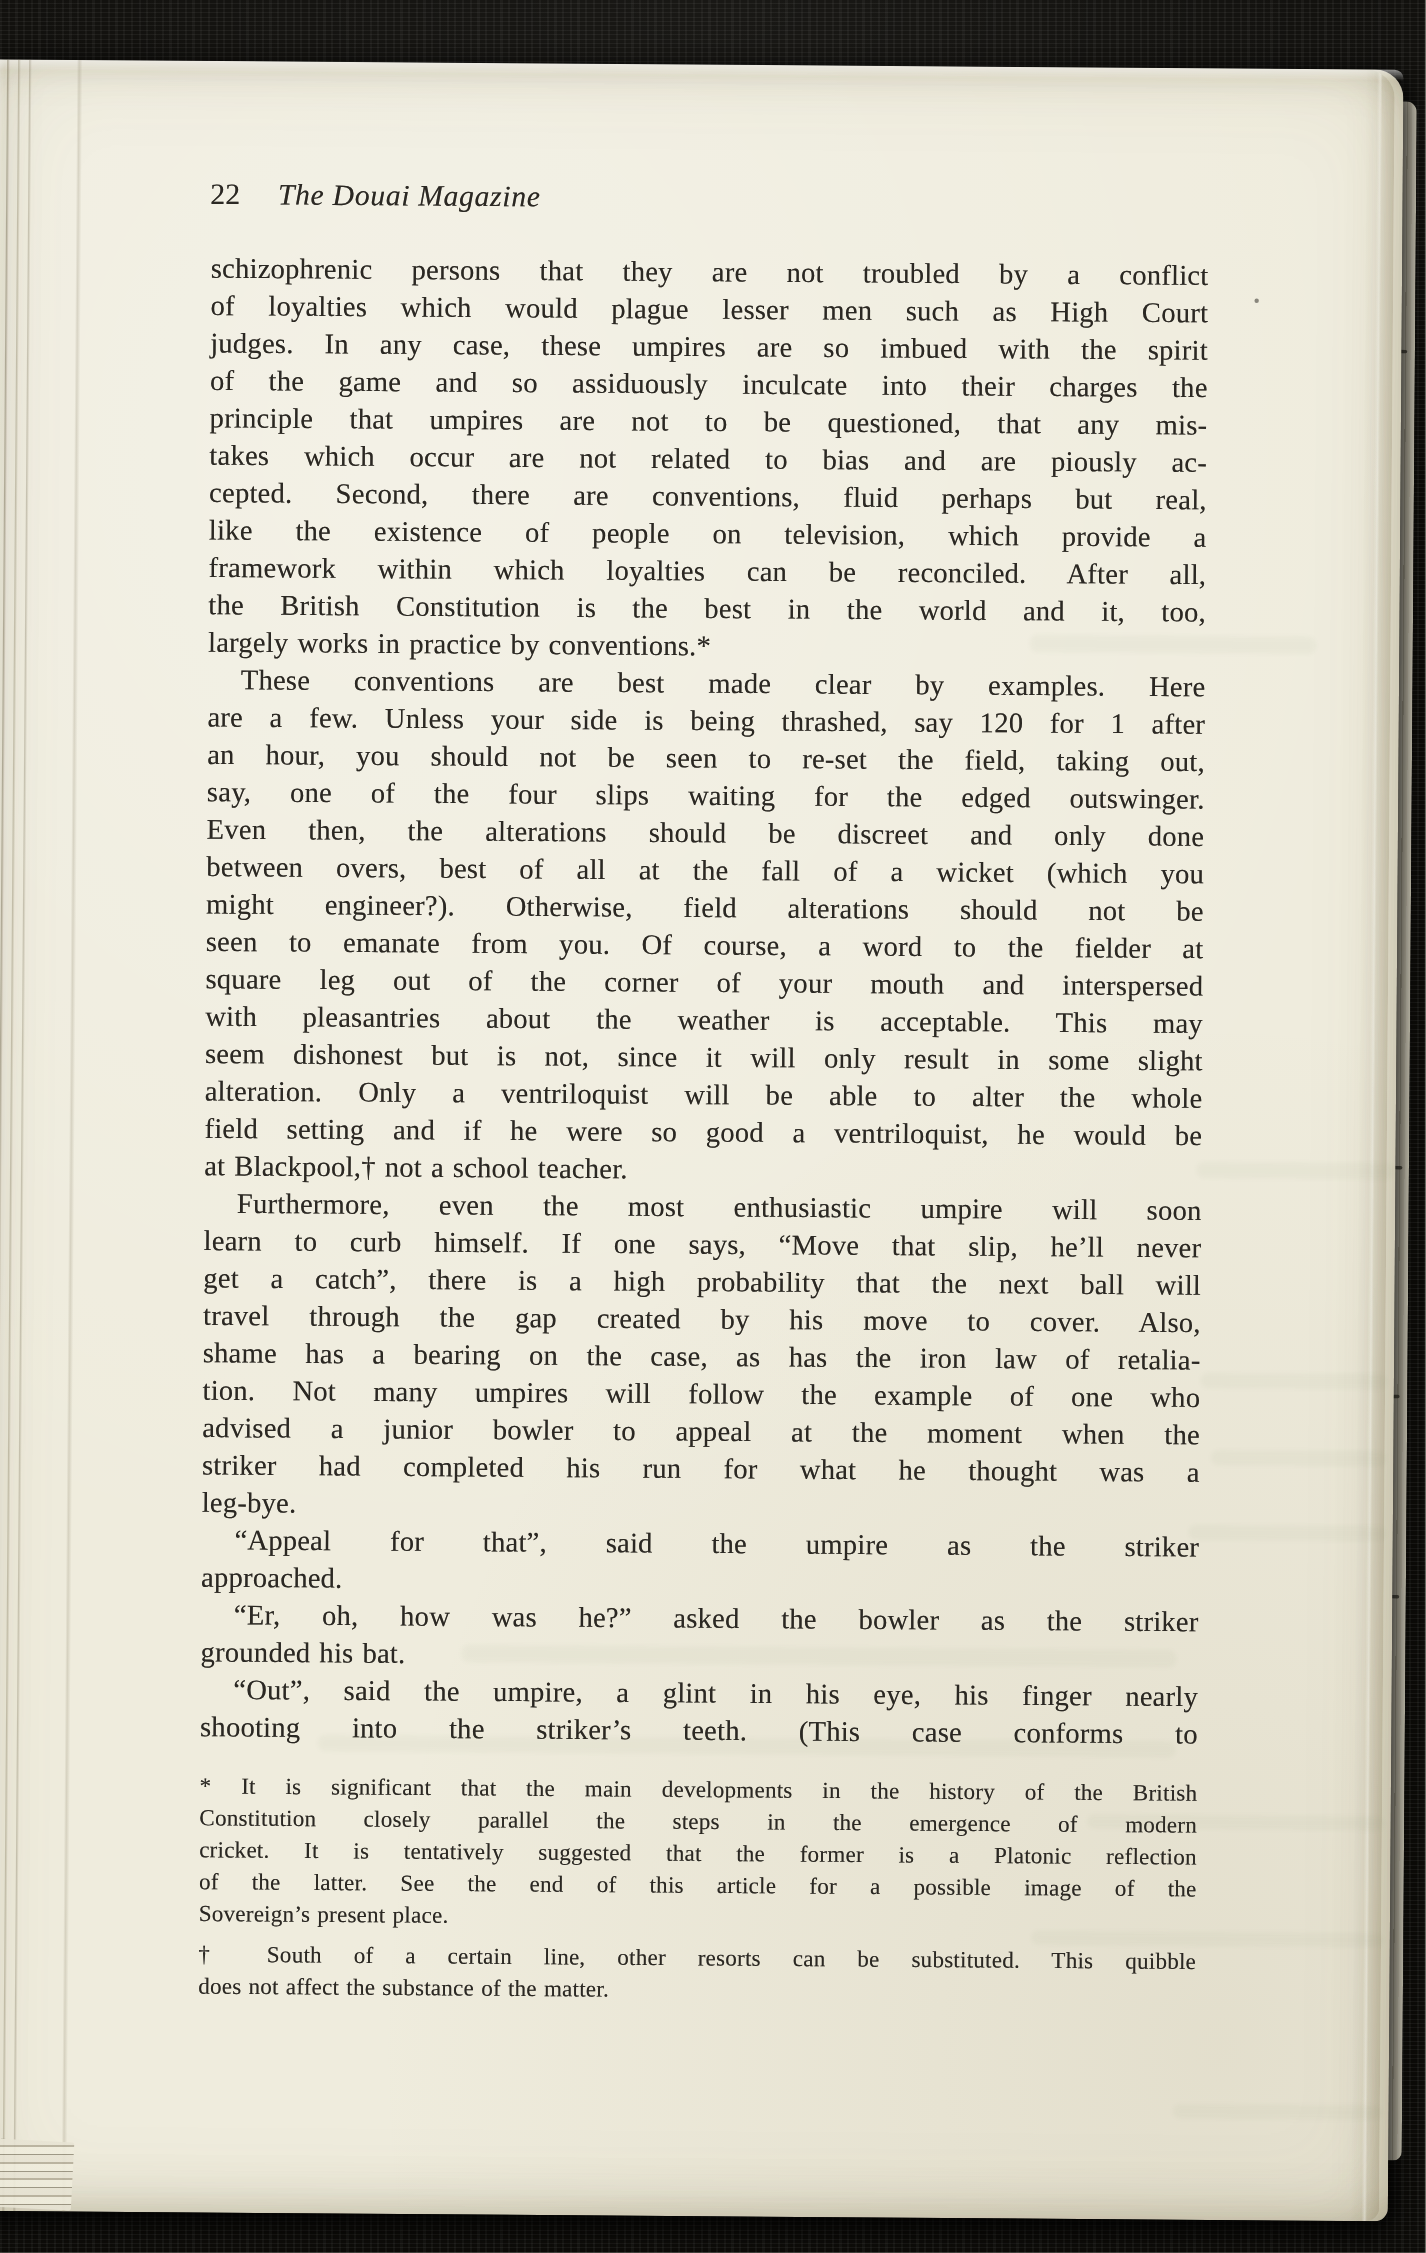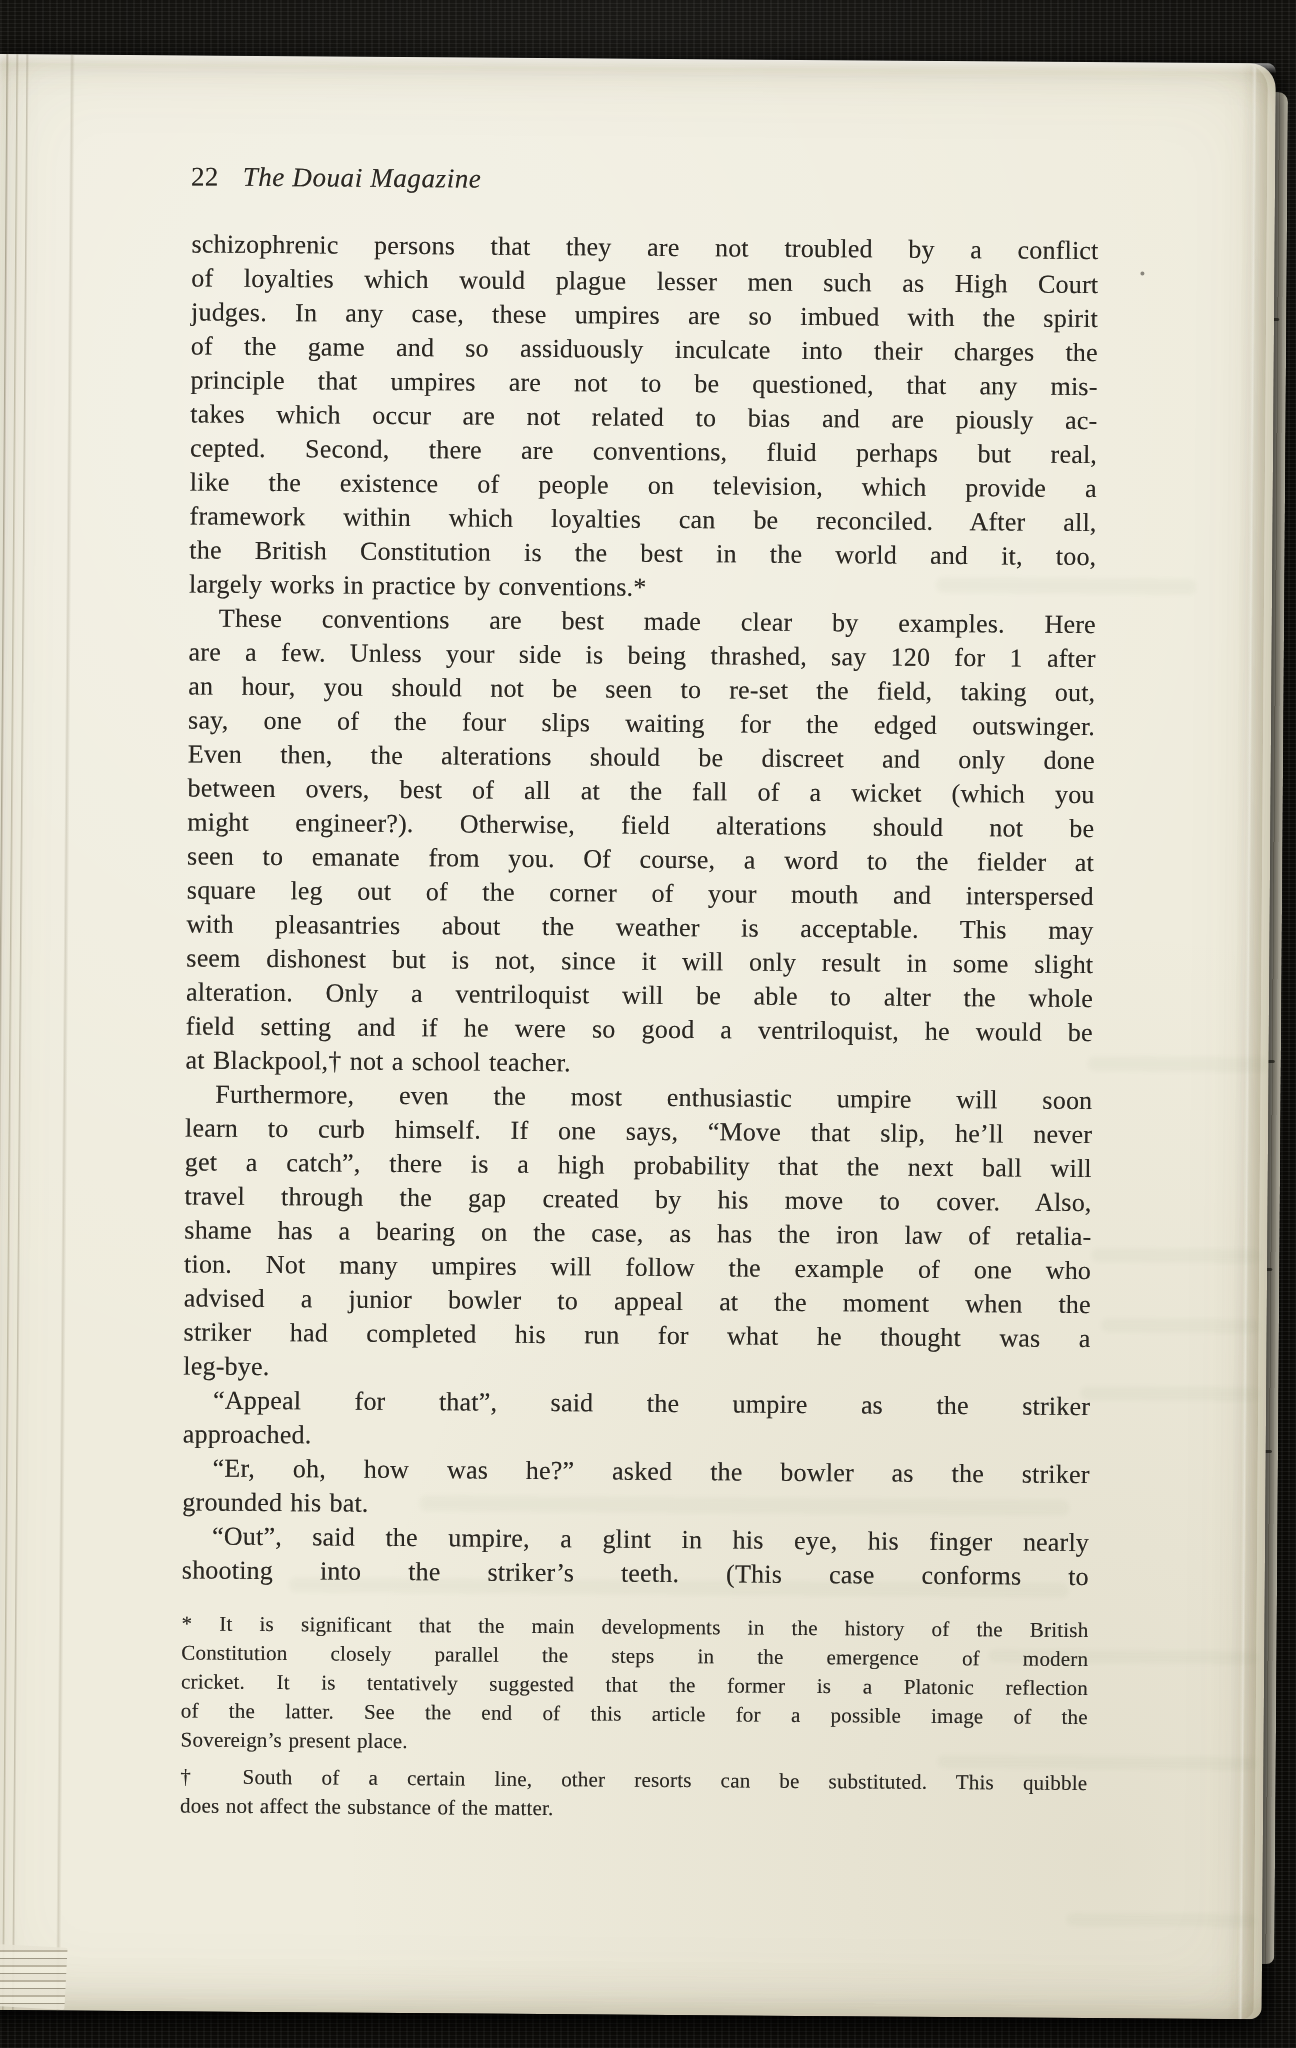--- a/index.html
+++ b/index.html
@@ -60,21 +60,21 @@
     position:absolute;right:8px;top:0;bottom:0;width:26px;pointer-events:none;
     background:
       linear-gradient(270deg, rgba(120,105,70,.22), rgba(120,105,70,.06) 14px, transparent 26px),
       linear-gradient(270deg, transparent 11px, rgba(255,255,250,.45) 13px, transparent 16px);
     border-radius:0 26px 12px 0;
   }
 
   
   .running-head{position:absolute;left:198px;top:106px;font-size:27px;letter-spacing:.3px;
     text-shadow:0 0 .6px rgba(43,40,35,.55);}
-  .running-head .pageno{margin-right:24px;}
+  .running-head .pageno{margin-right:34px;}
   .running-head .mag-title{font-style:italic;letter-spacing:.6px;}
 
   .body-text{position:absolute;left:199px;top:172px;width:907px;
     font-size:26px;line-height:34px;letter-spacing:.2px;word-spacing:1.5px;
     text-shadow:0 0 .6px rgba(43,40,35,.55);}
   .footnotes{position:absolute;left:199px;top:1554px;width:907px;
     font-size:21px;line-height:29px;letter-spacing:.2px;word-spacing:1px;
     text-shadow:0 0 .5px rgba(43,40,35,.5);}
   .footnote + .footnote{margin-top:8px;}
 

